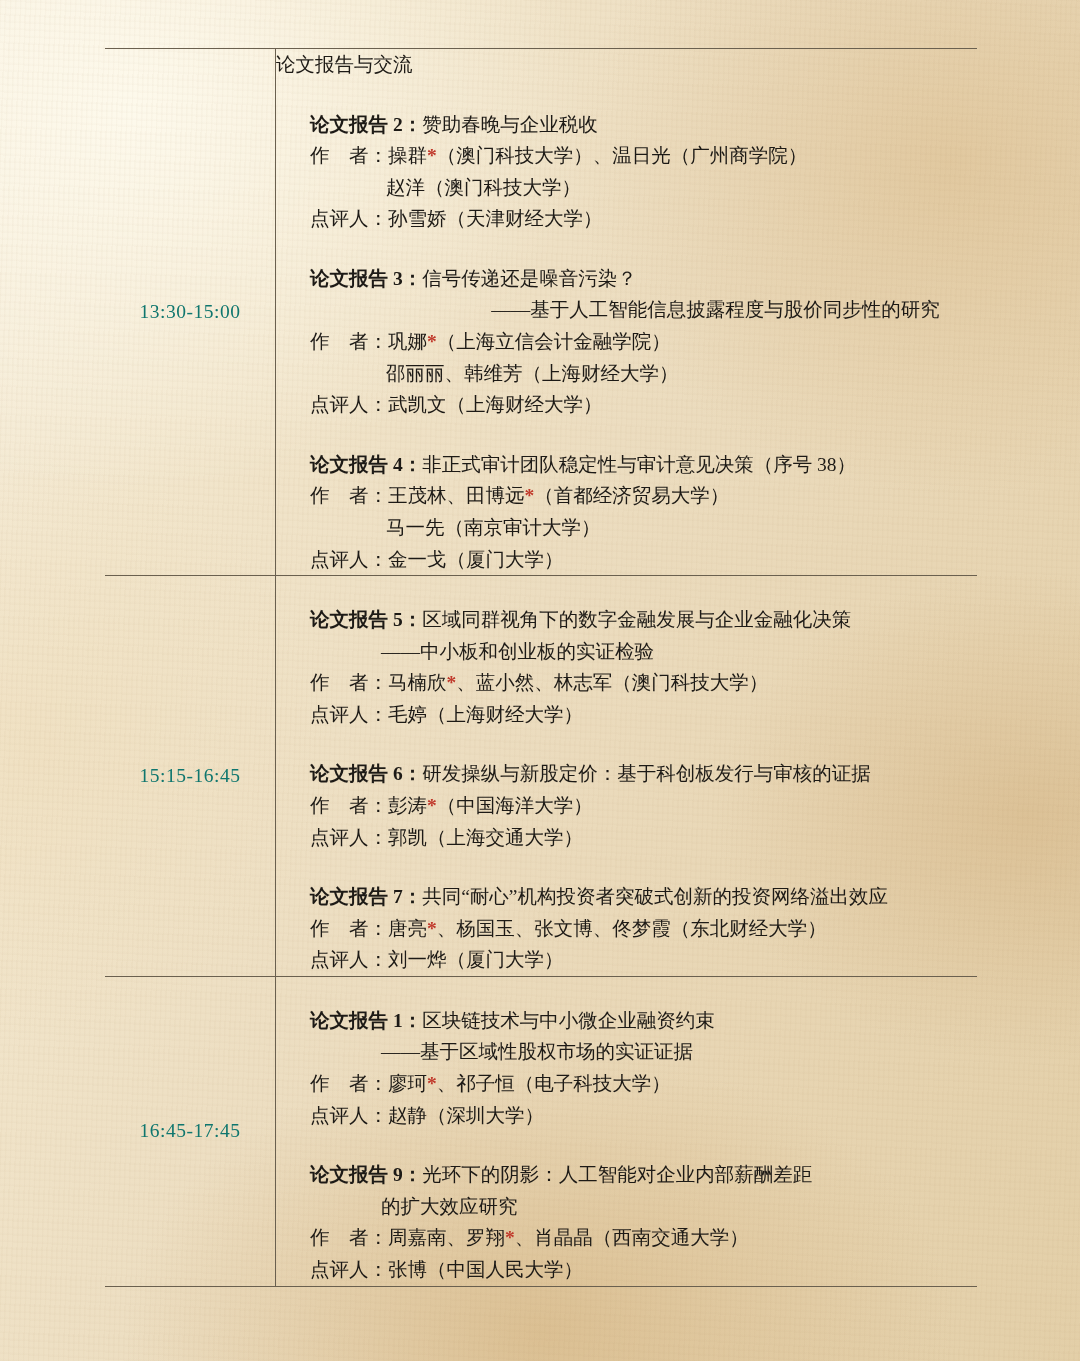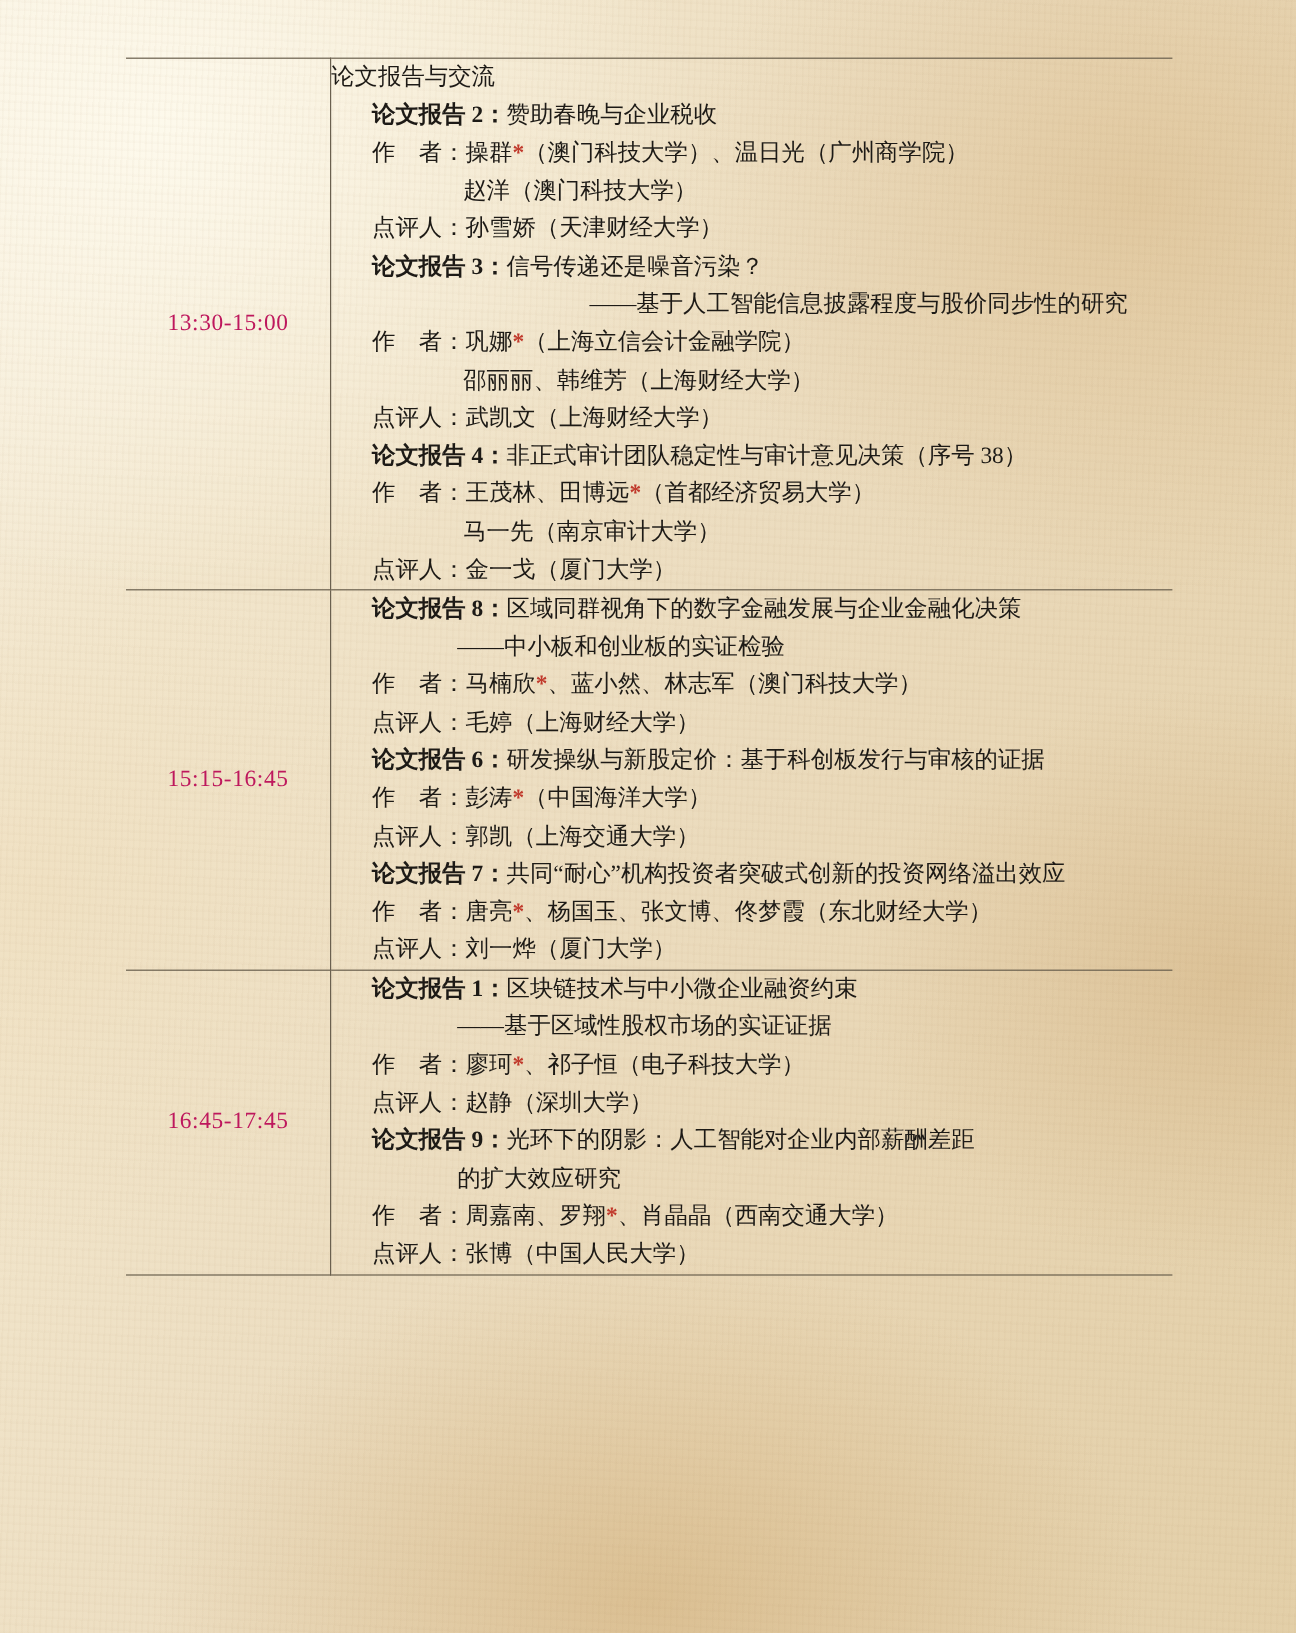--- a/index.html
+++ b/index.html
@@ -56,36 +56,36 @@
     padding: 0;
     vertical-align: middle;
   }
   td.time {
     width: 170px;
     border-right: 1.5px solid #6a604f;
     text-align: center;
     font-size: 19.5px;
     letter-spacing: 0.5px;
     white-space: nowrap;
-    color: #be185d;
+    color: #0f766e;
   }
   td.content {
     padding: 8px 10px 10px 12px;
   }
   .line {
     line-height: 1.62;
     white-space: nowrap;
   }
   .hdr {
     font-weight: normal;
   }
   .rpt {
     font-weight: bold;
   }
-  .ind1 { padding-left: 34px; }
+  .ind1 { padding-left: 34px; margin-top: 28px; }
   .ind2 { padding-left: 34px; }
   .ind3 { padding-left: 110px; font-family: Liberation Serif, serif; }
   .ind4 { padding-left: 178px; text-align: center; }
   .ind5 { padding-left: 105px; }
   .star {
     color: #c0392b;
     font-weight: bold;
   }
   .single {
     padding: 10px 10px 10px 12px;
@@ -118,21 +118,21 @@
           <div class="line ind2"><span>作　者：</span><span>王茂林、田博远</span><span class="star">*</span><span>（首都经济贸易大学）</span></div>
           <div class="line ind3">马一先（南京审计大学）</div>
           <div class="line ind2"><span>点评人：</span><span>金一戈（厦门大学）</span></div>
         </td>
       </tr>
 
 
       <tr>
         <td class="time">15:15-16:45</td>
         <td class="content">
-          <div class="line ind1"><span class="rpt">论文报告 8：</span><span>区域同群视角下的数字金融发展与企业金融化决策</span></div>
+          <div class="line ind1"><span class="rpt">论文报告 5：</span><span>区域同群视角下的数字金融发展与企业金融化决策</span></div>
           <div class="line ind5">——中小板和创业板的实证检验</div>
           <div class="line ind2"><span>作　者：</span><span>马楠欣</span><span class="star">*</span><span>、蓝小然、林志军（澳门科技大学）</span></div>
           <div class="line ind2"><span>点评人：</span><span>毛婷（上海财经大学）</span></div>
           <div class="line ind1"><span class="rpt">论文报告 6：</span><span>研发操纵与新股定价：基于科创板发行与审核的证据</span></div>
           <div class="line ind2"><span>作　者：</span><span>彭涛</span><span class="star">*</span><span>（中国海洋大学）</span></div>
           <div class="line ind2"><span>点评人：</span><span>郭凯（上海交通大学）</span></div>
           <div class="line ind1"><span class="rpt">论文报告 7：</span><span>共同“耐心”机构投资者突破式创新的投资网络溢出效应</span></div>
           <div class="line ind2"><span>作　者：</span><span>唐亮</span><span class="star">*</span><span>、杨国玉、张文博、佟梦霞（东北财经大学）</span></div>
           <div class="line ind2"><span>点评人：</span><span>刘一烨（厦门大学）</span></div>
         </td>

